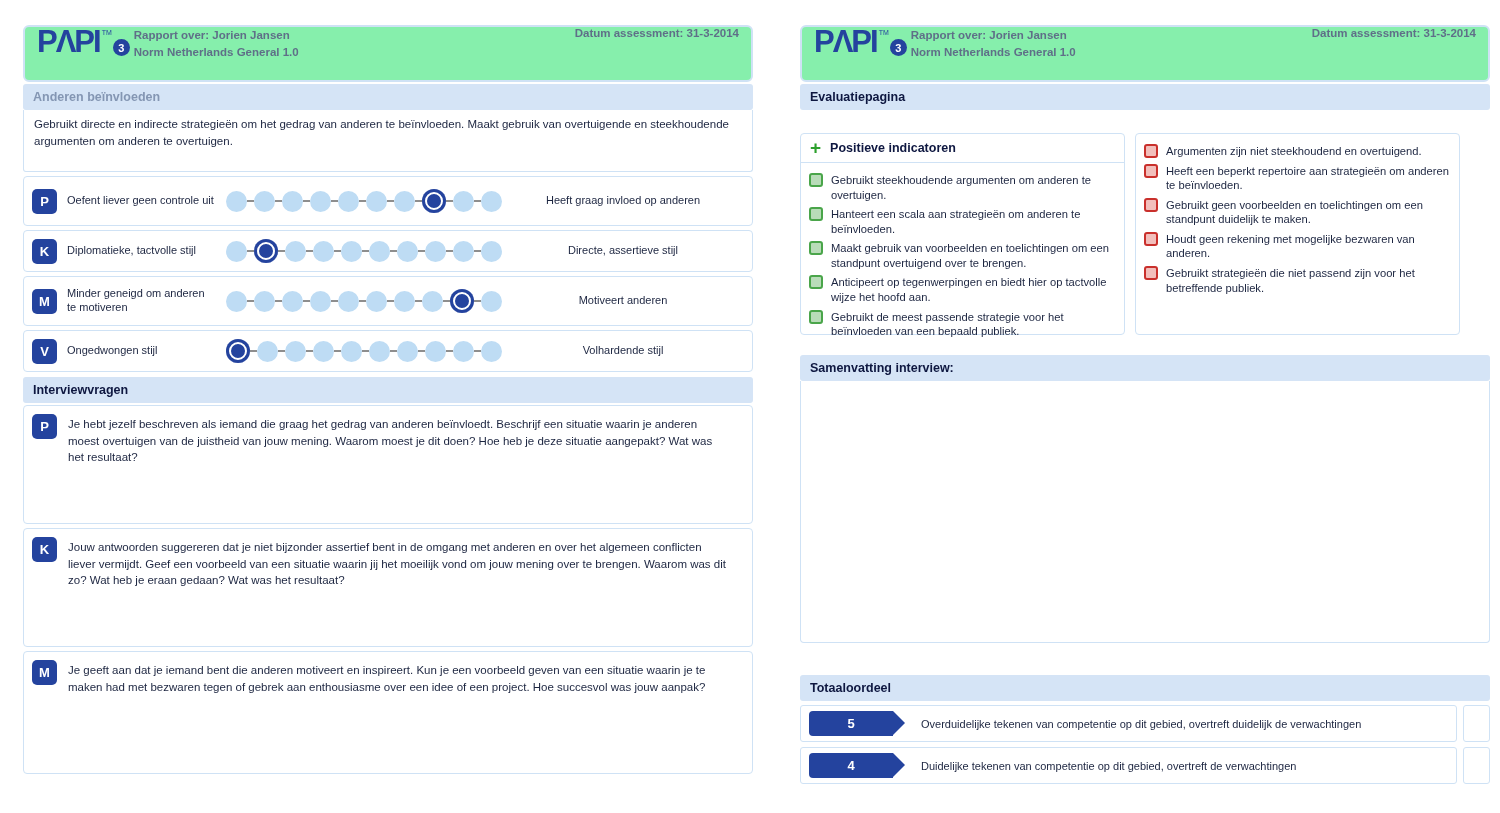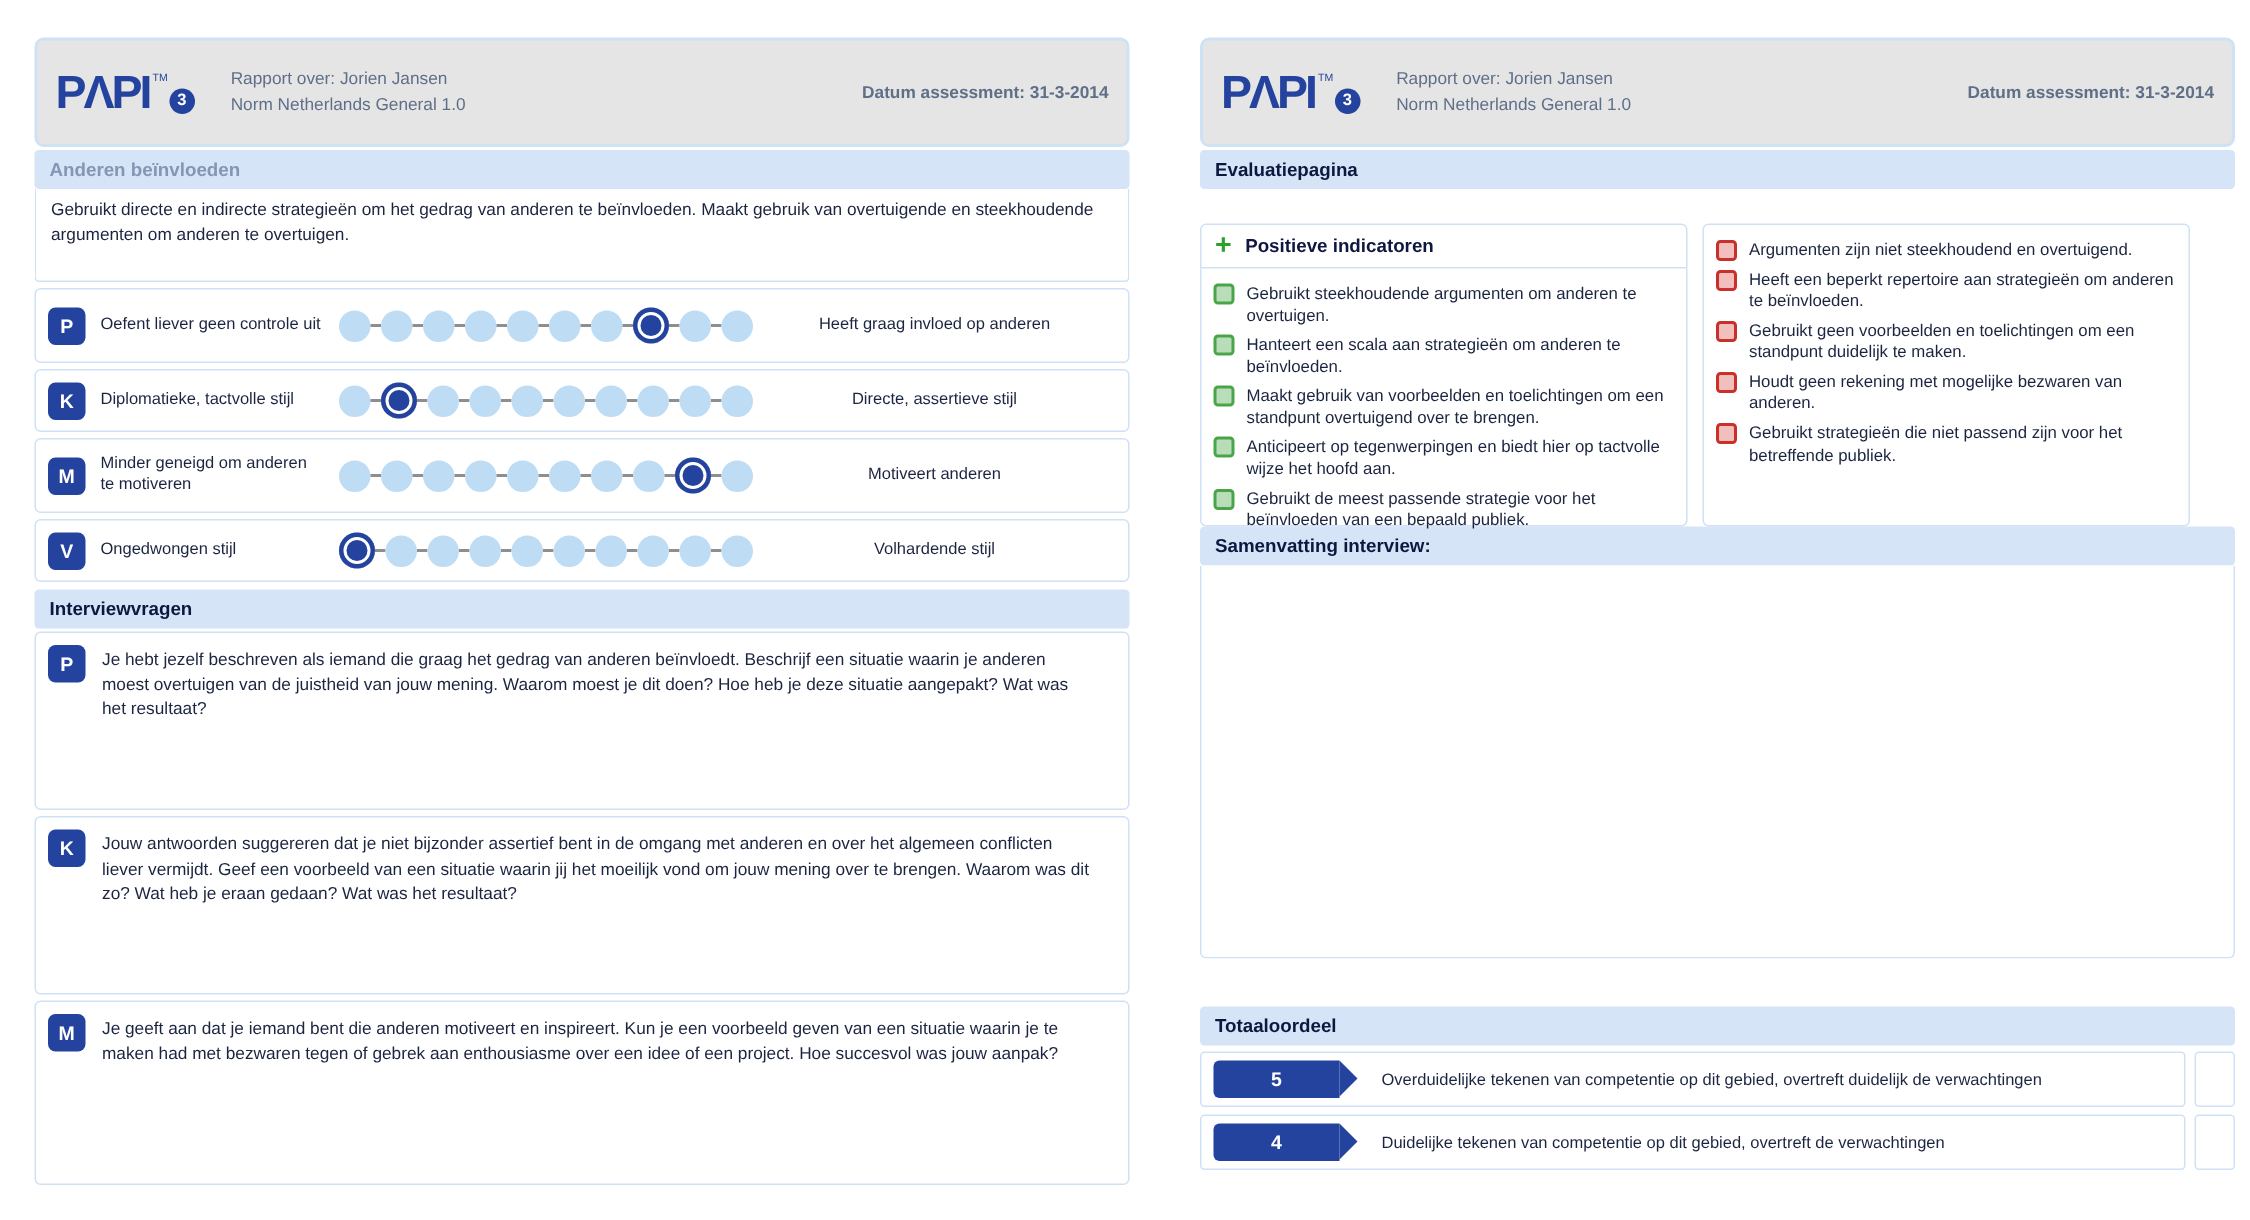--- a/index.html
+++ b/index.html
@@ -16,26 +16,26 @@
     --red-fill:#f2bfbc;
   }
   *{margin:0;padding:0;box-sizing:border-box;}
   body{background:#fff;font-family:"Liberation Sans",sans-serif;}
   .canvas{position:relative;width:1500px;height:813px;background:#fff;overflow:hidden;}
   .page{position:absolute;top:25px;}
   .page-left{left:23px;width:730px;}
   .page-right{left:800px;width:690px;}
 
   
-  .hdr{height:73px;border:2px solid var(--border);border-radius:6px;display:flex;align-items:center;padding:0 12px;background:#e5e5e5;}
+  .hdr{height:57px;border:2px solid var(--border);border-radius:6px;display:flex;align-items:flex-start;padding:0 12px;background:#86efac;}
   .logo{display:flex;align-items:flex-start;}
   .logo-text{font-size:31px;font-weight:bold;color:var(--accent);letter-spacing:-2px;line-height:30px;}
   .logo-tm{font-size:7px;color:var(--accent);margin:2px 1px 0 2px;}
   .logo-badge{width:17px;height:17px;border-radius:50%;background:var(--accent);color:#fff;font-size:11px;font-weight:bold;display:inline-flex;align-items:center;justify-content:center;margin-top:12px;}
-  .hdr-info{margin-left:24px;font-size:11.5px;font-weight:normal;color:var(--soft);line-height:1.45;}
+  .hdr-info{margin-left:4px;font-size:11.5px;font-weight:bold;color:var(--soft);line-height:1.45;}
   .hdr-date{margin-left:auto;font-size:11.5px;font-weight:bold;color:var(--soft);}
 
   
   .bar{background:var(--bar-bg);border-radius:3px;padding:6px 10px;font-size:12.5px;font-weight:bold;color:var(--head);}
   .bar-gray{color:#8496b3;}
 
   .desc-box{border:1.5px solid var(--border);border-top:none;border-radius:0 0 3px 3px;background:#fff;padding:6px 10px;font-size:11.5px;color:var(--text);line-height:1.45;height:62px;}
 
   
   .scale-row{display:flex;align-items:center;border:1.5px solid var(--border);border-radius:4px;margin-top:4px;padding:4px 8px;height:42px;background:#fff;}
@@ -71,21 +71,21 @@
 
   
   .rating-row{display:flex;align-items:stretch;gap:6px;margin-top:5px;}
   .rating-row:first-child{margin-top:4px;}
   .rating-main{flex:1;display:flex;align-items:center;gap:16px;border:1.5px solid var(--border);border-radius:3px;background:#fff;padding:4px 8px;height:37px;}
   .rating-side{width:27px;border:1.5px solid var(--border);border-radius:3px;background:#fff;}
   .score-btn{position:relative;width:84px;height:25px;background:var(--accent);border-radius:4px 0 0 4px;color:#fff;font-weight:bold;font-size:13px;display:flex;align-items:center;justify-content:center;flex:0 0 auto;margin-right:12px;}
   .score-btn::after{content:"";position:absolute;right:-12px;top:0;border-left:12px solid var(--accent);border-top:12.5px solid transparent;border-bottom:12.5px solid transparent;}
   .rating-text{font-size:11px;color:var(--text);}
 
-  .mt18{margin-top:2px;} .mt5{margin-top:5px;} .mt20{} .mt32{margin-top:32px;}
+  .mt18{margin-top:2px;} .mt5{margin-top:5px;} .mt20{margin-top:20px;} .mt32{margin-top:32px;}
 </style>
 </head>
 <body>
 
 <div class="canvas">
 
   <div class="page page-left">
     <div class="hdr">
       <div class="logo">
         <span class="logo-text">PΛPI</span>

